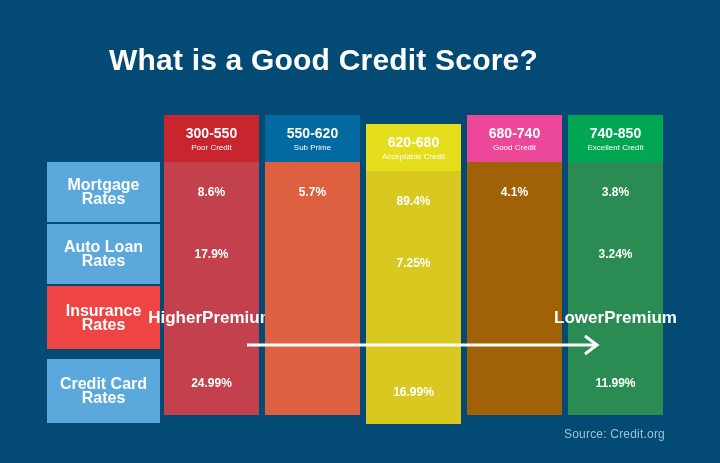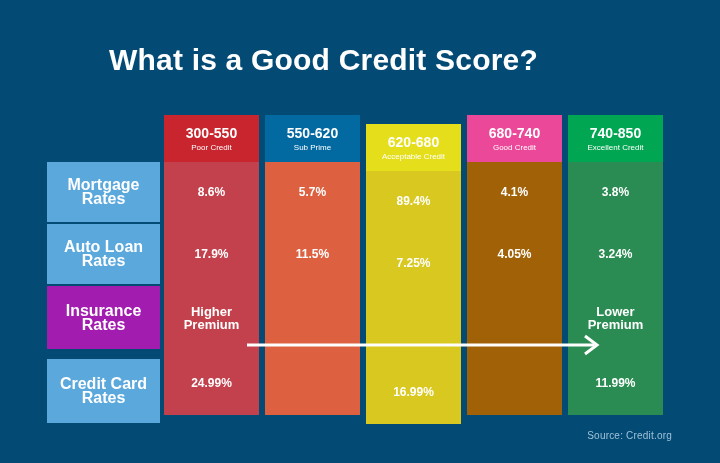--- a/index.html
+++ b/index.html
@@ -125,25 +125,25 @@
     font-size: 12px;
     font-weight: bold;
     box-sizing: border-box;
   }
   .cell.r0 { top: 0px;   height: 60px; }
   .cell.r1 { top: 62px;  height: 60px; }
   .cell.r2 { top: 124px; height: 63px; }
   .cell.r3 { top: 189px; height: 64px; }
 
   .cell.premium {
-    font-size: 13px;
+    font-size: 17px;
     font-weight: bold;
     line-height: 13px;
     text-align: center;
-    flex-direction: column;
+    flex-direction: row;
   }
 
   
   .rowlabel {
     position: absolute;
     left: 0;
     width: 113px;
     background: #5BA8DC;
     color: #FFFFFF;
     font-size: 16px;
@@ -168,24 +168,24 @@
     top: 218px;
     width: 499px;
     height: 24px;
     pointer-events: none;
   }
   .arrow-layer svg { display: block; }
 
   
   .source {
     position: absolute;
-    right: 48px;
+    right: 55px;
     bottom: 22px;
     color: #9FC2D8;
-    font-size: 10px;
+    font-size: 12px;
     letter-spacing: 0.2px;
   }
 </style>
 </head>
 <body style="background: rgb(3, 74, 117);">
 
 <div class="poster" style="background: rgb(3, 74, 117);">
 
   <div class="title">What is a Good Credit Score?</div>
 
@@ -193,21 +193,21 @@
 
     <div class="label-col">
       <div class="rowlabel r0" style="background: rgb(91, 168, 220);">
         <span>Mortgage</span>
         <span>Rates</span>
       </div>
       <div class="rowlabel r1" style="background: rgb(91, 168, 220);">
         <span>Auto Loan</span>
         <span>Rates</span>
       </div>
-      <div class="rowlabel r2" style="background: #a21caf;">
+      <div class="rowlabel r2" style="background: #ef4444;">
         <span>Insurance</span>
         <span>Rates</span>
       </div>
       <div class="rowlabel r3" style="background: rgb(91, 168, 220);">
         <span>Credit Card</span>
         <span>Rates</span>
       </div>
     </div>
 
     <div class="cols">
@@ -228,21 +228,20 @@
         </div>
       </div>
 
       <div class="col c1">
         <div class="hdr" style="background:#0369a1;">
           <div class="range">550-620</div>
           <div class="sub">Sub Prime</div>
         </div>
         <div class="band" style="background:#DD6040;">
           <div class="cell r0">5.7%</div>
-          <div class="cell r1">11.5%</div>
           <div class="cell r2"></div>
         </div>
       </div>
 
       <div class="col c2">
         <div class="hdr yellow" style="background:#E4DE1B;">
           <div class="range">620-680</div>
           <div class="sub">Acceptable Credit</div>
         </div>
         <div class="band" style="background:#D9C81F;">
@@ -253,21 +252,20 @@
         </div>
       </div>
 
       <div class="col c3">
         <div class="hdr" style="background:#ec4899;">
           <div class="range">680-740</div>
           <div class="sub">Good Credit</div>
         </div>
         <div class="band" style="background:#a16207;">
           <div class="cell r0">4.1%</div>
-          <div class="cell r1">4.05%</div>
           <div class="cell r2"></div>
         </div>
       </div>
 
       <div class="col c4">
         <div class="hdr" style="background:#00A651;">
           <div class="range">740-850</div>
           <div class="sub">Excellent Credit</div>
         </div>
         <div class="band" style="background:#2A8C52;">

